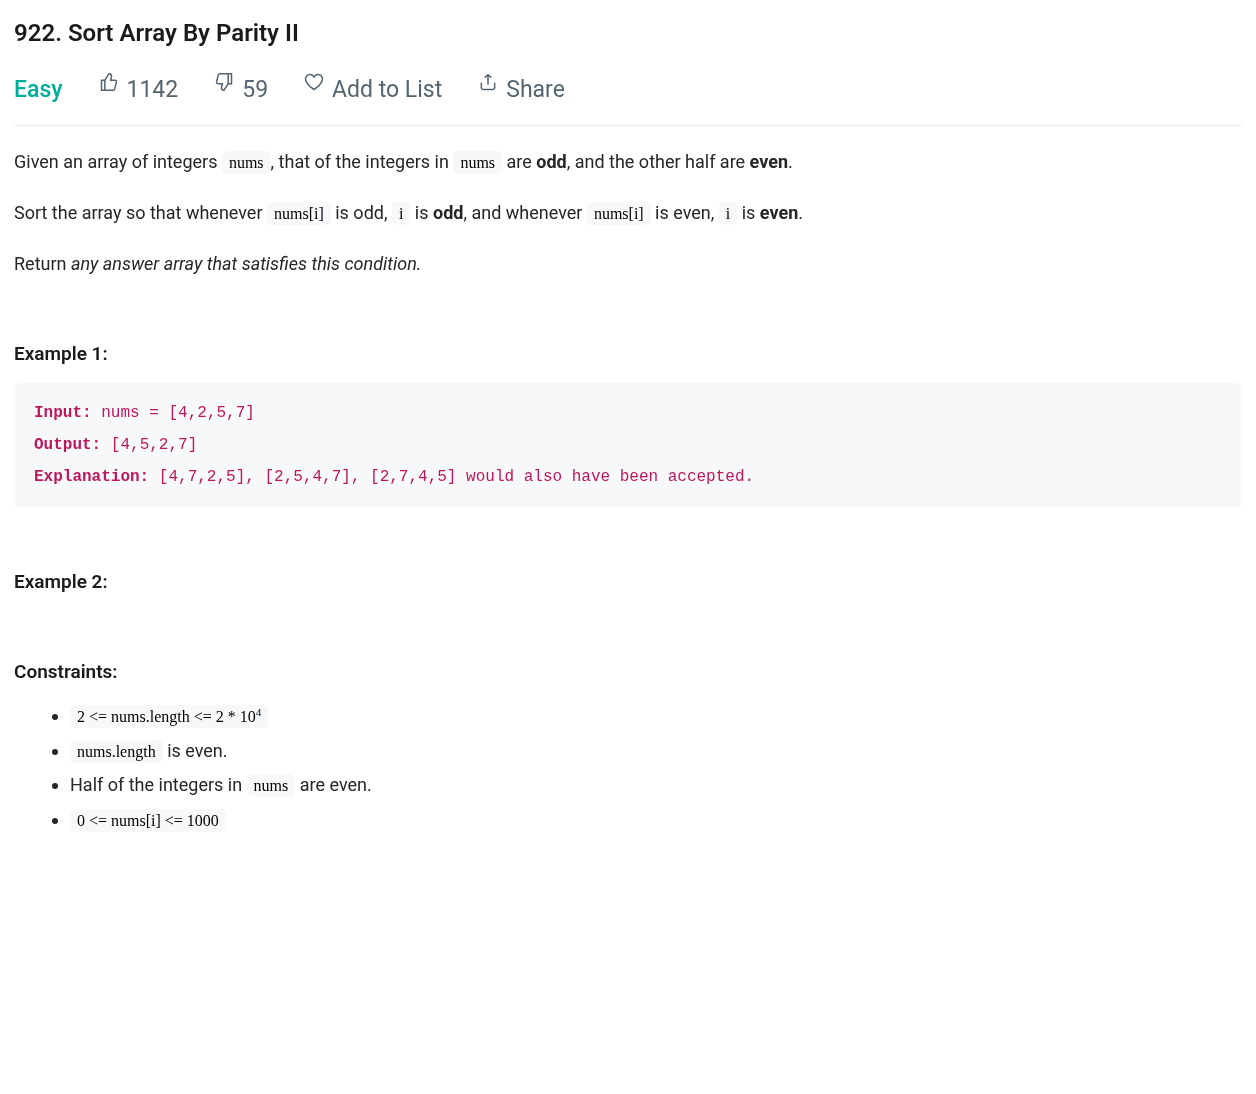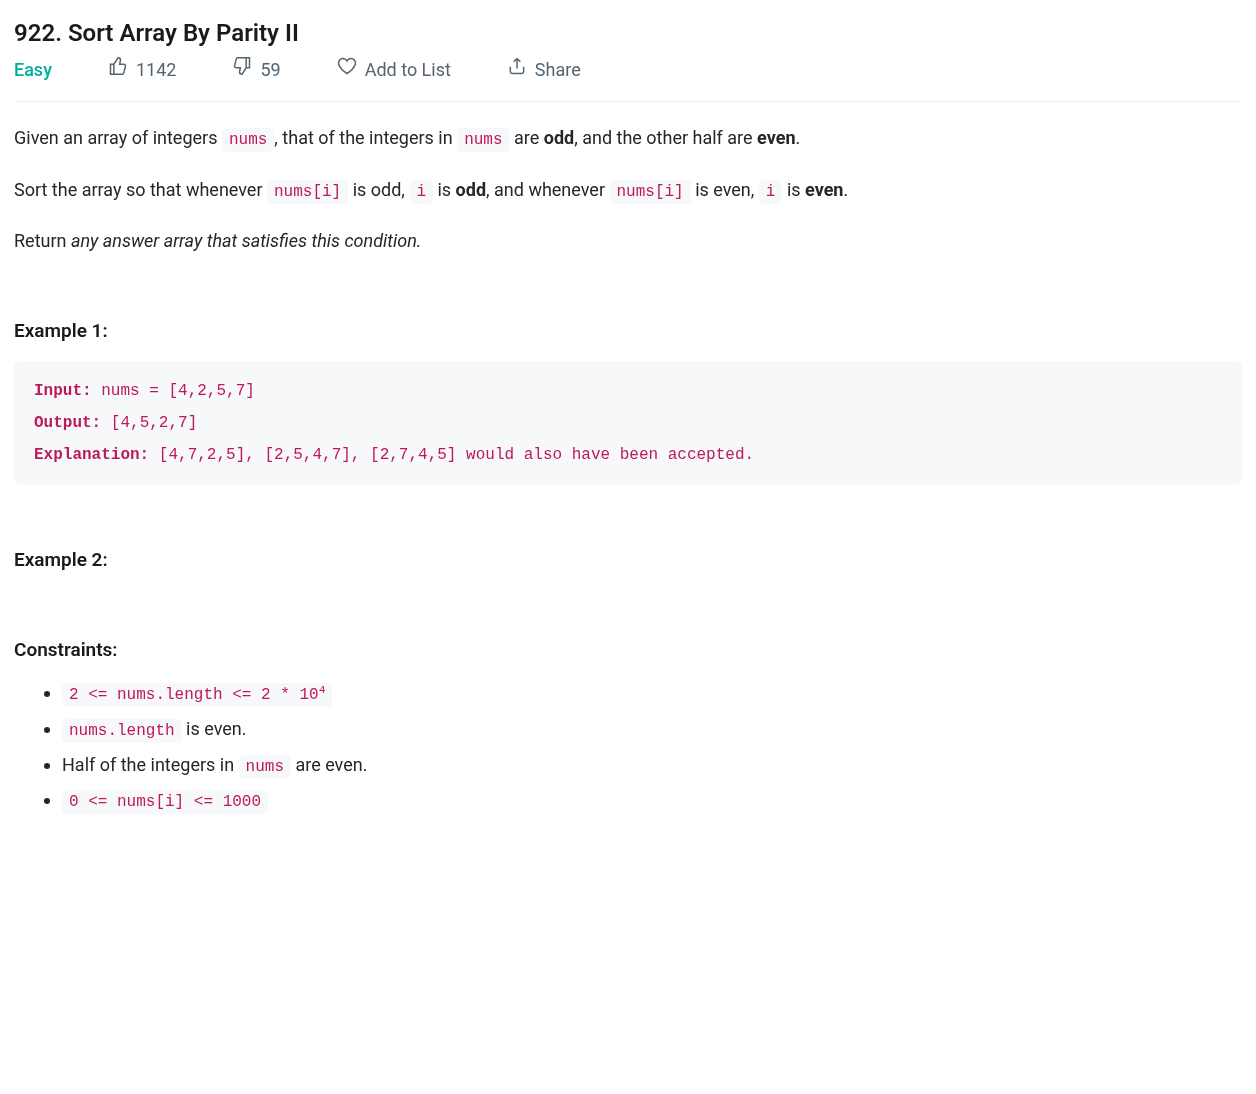--- a/index.html
+++ b/index.html
@@ -7,31 +7,31 @@
     color: #262626;
     margin: 0;
     padding: 14px;
     font-size: 18px;
     line-height: 1.6;
   }
   .title {
     font-size: 24px;
     font-weight: 600;
     color: #1a1a1a;
-    margin-bottom: 4px;
+    margin-bottom: 20px;
   }
   .meta-row {
     display: flex;
     align-items: center;
-    gap: 56px;
+    gap: 36px;
     padding-bottom: 16px;
     border-bottom: 1px solid #eee;
     margin-bottom: 22px;
     color: #546470;
-    font-size: 18px;
+    font-size: 23px;
   }
   .difficulty {
     color: #00af9b;
     font-weight: 500;
   }
   .meta-item {
     display: inline-flex;
     align-items: flex-start;
     gap: 8px;
     cursor: pointer;
@@ -41,23 +41,23 @@
     height: 20px;
     stroke: #546470;
     fill: none;
     stroke-width: 1.8;
   }
   .content p {
     margin: 0 0 22px 0;
     color: #262626;
   }
   code.inline {
-    font-family: Liberation Mono, monospace;
+    font-family: Liberation Serif, serif;
     background: #f7f8fa;
-    color: #be185d;
+    color: #000000;
     padding: 3px 7px;
     border-radius: 5px;
     font-size: 16px;
   }
   .heading {
     font-weight: 600;
     font-size: 19px;
     margin-top: 60px;
     margin-bottom: 14px;
     color: #1a1a1a;
@@ -71,21 +71,21 @@
     line-height: 2.0;
     color: #be185d;
     white-space: pre-wrap;
     margin: 0 0 24px 0;
   }
   pre.block b {
     font-weight: 700;
   }
   ul.constraints {
     padding-left: 44px;
-    margin: 4px;
+    margin: 12px;
   }
   ul.constraints li {
     margin-bottom: 6px;
     font-size: 18px;
   }
   em { }
   b, strong { font-weight: 700; }
   sup { font-size: 0.7em; vertical-align: super; }
 </style>
 </head>

